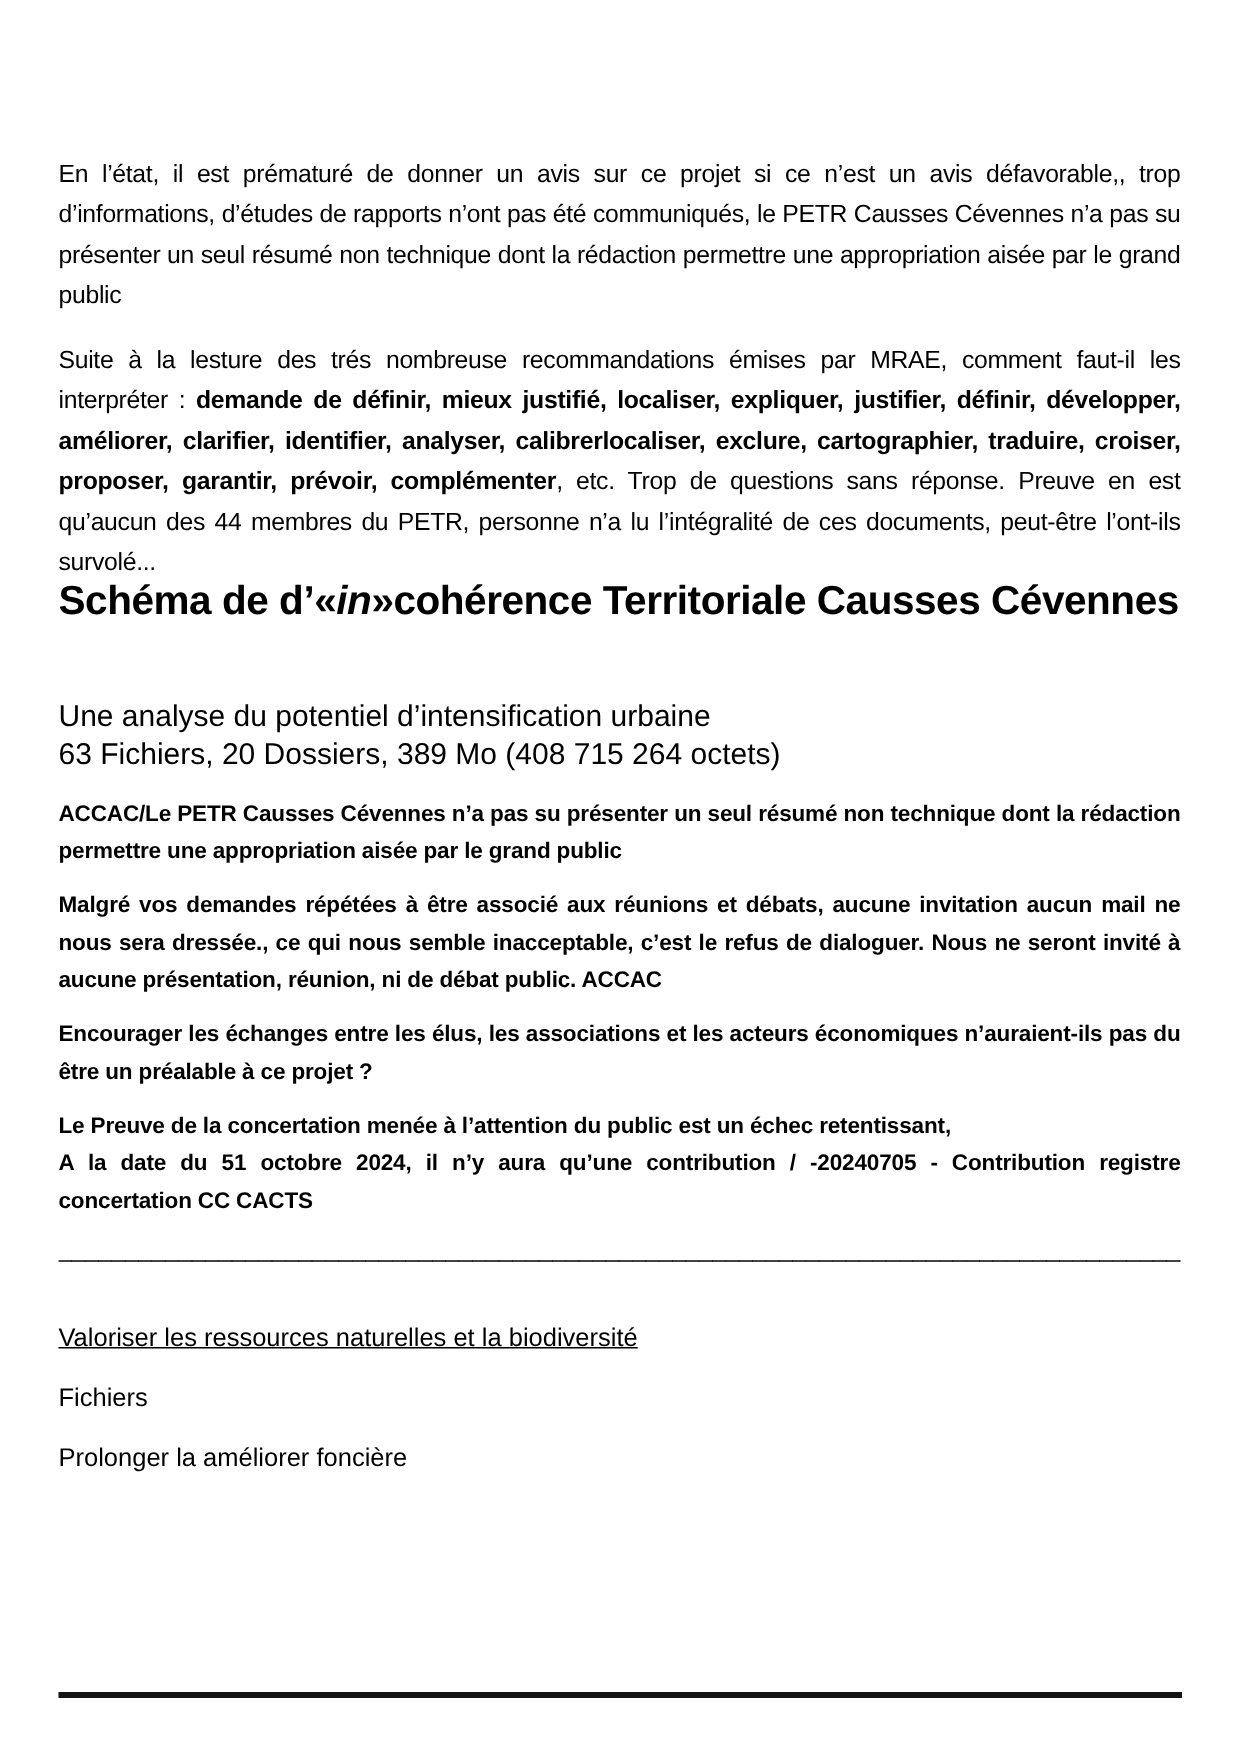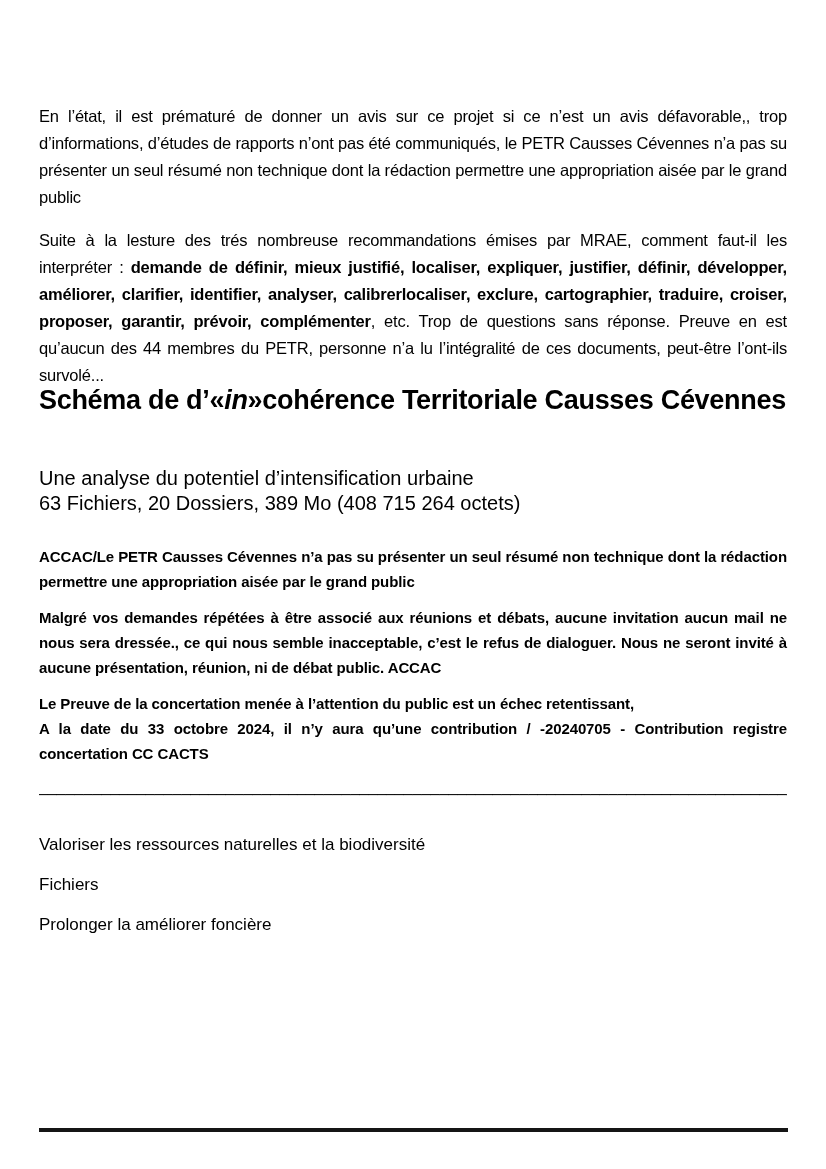--- a/index.html
+++ b/index.html
@@ -31,21 +31,21 @@
     line-height: 34px;
     letter-spacing: -0.3px;
     white-space: nowrap;
     margin: -6px 0 0 0;
   }
   h1.doc-title .it { font-style: italic; }
 
   .subtitle { margin-top: 49px; font-size: 20px; line-height: 25px; }
   .subtitle div { margin: 0; }
 
-  .claims { margin-top: 28px; }
+  .claims { margin-top: 14px; }
   .bold-par {
     font-weight: 700;
     font-size: 15px;
     line-height: 25px;
     letter-spacing: -0.1px;
     text-align: justify;
     margin: 0 0 11px 0;
   }
   #claim-b1, #claim-b3, #claim-b4 { height: 50px; }
   #claim-b2, #claim-b5 { height: 75px; }
@@ -62,21 +62,21 @@
     margin-top: 8px;
     height: 25px;
     font-size: 16px;
     line-height: 25px;
     white-space: nowrap;
     overflow: hidden;
   }
 
   .topics { margin-top: 33px; }
   .topic { font-size: 17px; line-height: 25px; margin: 15px 0 0 0; }
-  .topic:first-child { margin-top: 0; }
+  .topic:first-child { margin-top: 0; text-decoration: underline; }
 
   .bottom-bar {
     position: absolute;
     left: 39px;
     top: 1128px;
     width: 749px;
     height: 4px;
     background: #151515;
   }
 </style>
@@ -96,22 +96,23 @@
     <div>63 Fichiers, 20 Dossiers, 389 Mo (408 715 264 octets)</div>
   </div>
 
   <div class="claims">
 
     <p class="bold-par" id="claim-b1">ACCAC/Le PETR Causses Cévennes n’a pas su présenter un seul résumé non technique dont la rédaction permettre une appropriation aisée par le grand public</p>
 
     <p class="bold-par" id="claim-b2">Malgré vos demandes répétées à être associé aux réunions et débats, aucune invitation aucun mail ne nous sera dressée., ce qui nous semble inacceptable, c’est le refus de dialoguer.  Nous ne seront invité à aucune présentation, réunion, ni de débat public. ACCAC</p>
 
 
+    <p class="bold-par" id="claim-b4">Encourager les échanges entre les élus, les associations et les acteurs économiques n’auraient-ils pas du être un préalable à ce projet ?</p>
 
-    <p class="bold-par" id="claim-b5"><span>Le Preuve de la concertation menée à l’attention du public est un échec retentissant,</span><br><span>A la date du 33 octobre 2024, il n’y aura qu’une contribution / -20240705 - Contribution registre concertation CC CACTS</span></p>
+    <p class="bold-par" id="claim-b5"><span>Le Preuve de la concertation menée à l’attention du public est un échec retentissant,</span><br><span>A la date du 51 octobre 2024, il n’y aura qu’une contribution / -20240705 - Contribution registre concertation CC CACTS</span></p>
 
   </div>
 
   <div class="divider">_______________________________________________________________________________________________</div>
 
   <div class="topics">
     <p class="topic">Valoriser les ressources naturelles et la biodiversité</p>
     <p class="topic">Fichiers</p>
     <p class="topic">Prolonger la améliorer foncière</p>
   </div>

